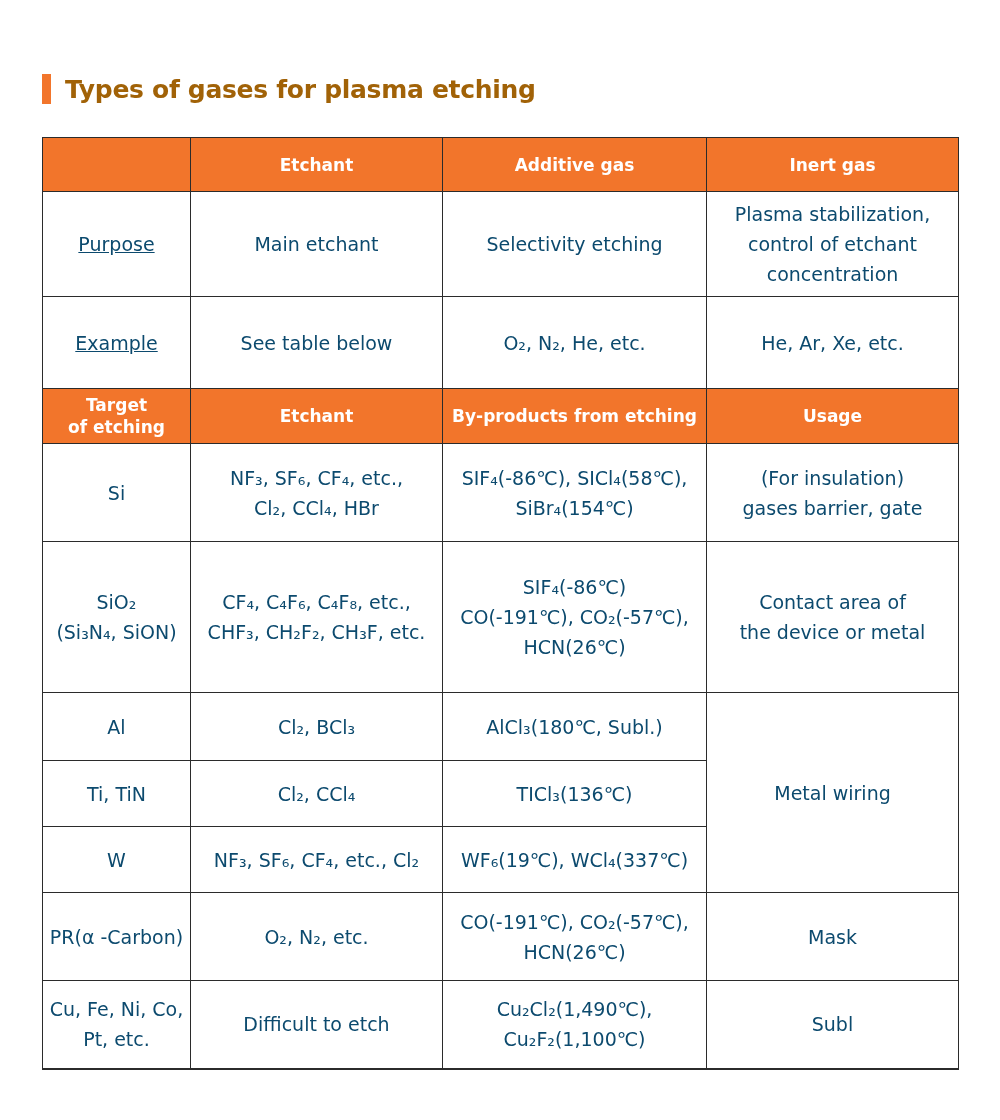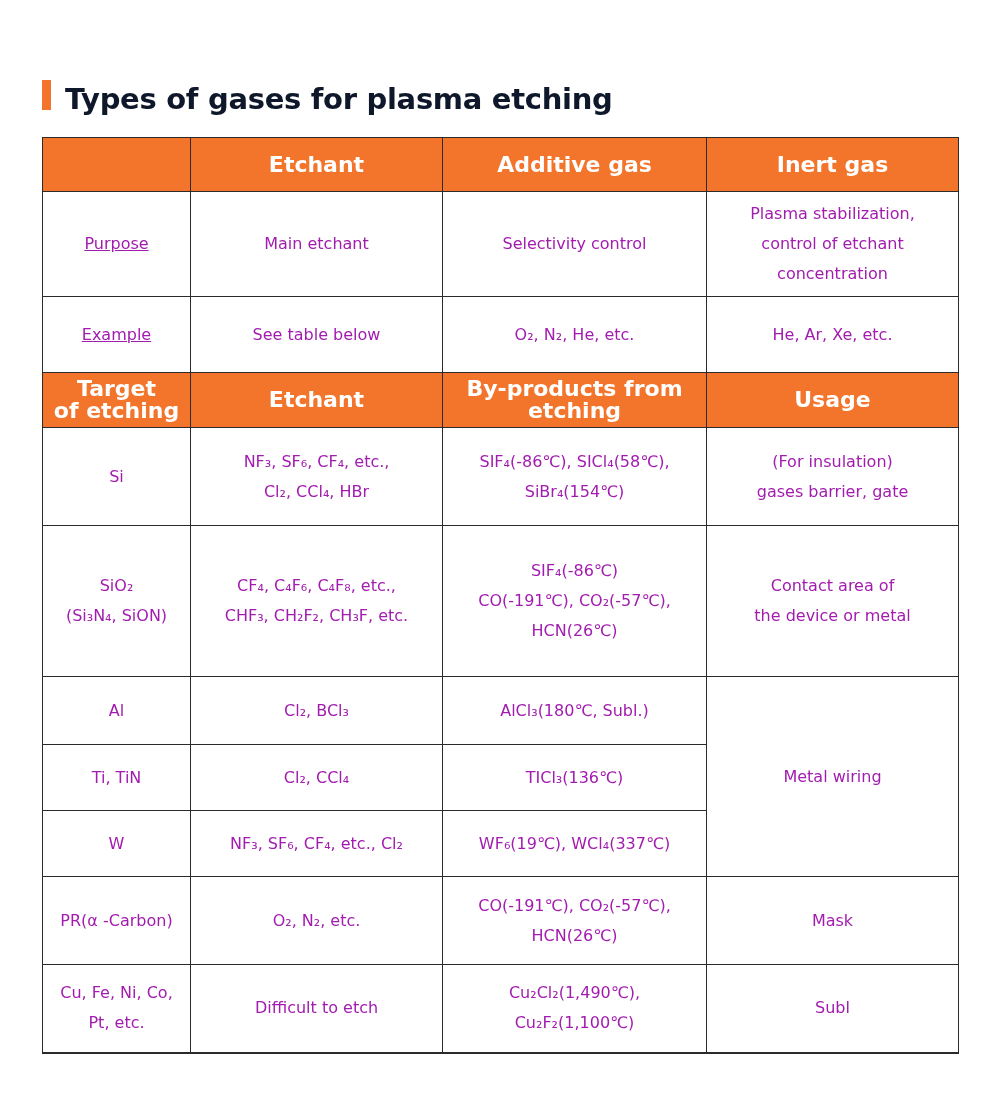--- a/index.html
+++ b/index.html
@@ -12,43 +12,42 @@
   }
   .page{position:absolute;left:0;top:0;width:1000px;height:1120px;background:#ffffff;}
 
   
   .title-wrap{
     position:absolute;left:42px;top:74px;
     display:flex;align-items:center;gap:14px;
   }
   .accent-bar{width:9px;height:30px;background:#F2752B;}
   .page-title{
-    font-size:29px;font-weight:bold;color:#0f172a;
+    font-size:25px;font-weight:bold;color:#a16207;
     letter-spacing:-0.3px;
-    margin-top:8px;
   }
 
   
   .tbl{
     position:absolute;left:42px;top:137px;width:916px;
     border-collapse:collapse;table-layout:fixed;
   }
   .tbl td,.tbl th{
     border:1px solid #2b2b2b;
     text-align:center;vertical-align:middle;
-    font-size:16px;line-height:30px;
+    font-size:19px;line-height:30px;
     white-space:pre-line;
     padding:2px 6px;
     font-weight:normal;
-    color:#a21caf;
+    color:#0c4a6e;
   }
   .tbl tr.last-row td{border-bottom-width:2px;}
   .hdr th{
     background:#F2752B;color:#ffffff;font-weight:bold;
-    line-height:22px;font-size:22px;
+    line-height:22px;font-size:17px;
   }
   .rowlabel{font-weight:bold;color:#1d1d1d;text-decoration:underline;}
   .c0{width:148px;} .c1{width:252px;} .c2{width:264px;} .c3{width:252px;}
 </style>
 </head>
 <body>
 
 <div class="page">
 
   <div class="title-wrap">
@@ -68,27 +67,27 @@
         <tr class="hdr" style="height:54px;">
       <th></th>
       <th>Etchant</th>
       <th>Additive gas</th>
       <th>Inert gas</th>
     </tr>
 
     <tr style="height:105px;">
       <td class="rowlabel">Purpose</td>
       <td>Main etchant</td>
-      <td>Selectivity control</td>
+      <td>Selectivity etching</td>
       <td>Plasma stabilization,
 control of etchant
 concentration</td>
     </tr>
 
-    <tr style="height:76px;">
+    <tr style="height:92px;">
       <td class="rowlabel">Example</td>
       <td>See table below</td>
       <td>O₂, N₂, He, etc.</td>
       <td>He, Ar, Xe, etc.</td>
     </tr>
 
     <tr class="hdr" style="height:55px;">
       <th>Target
 of etching</th>
       <th>Etchant</th>

